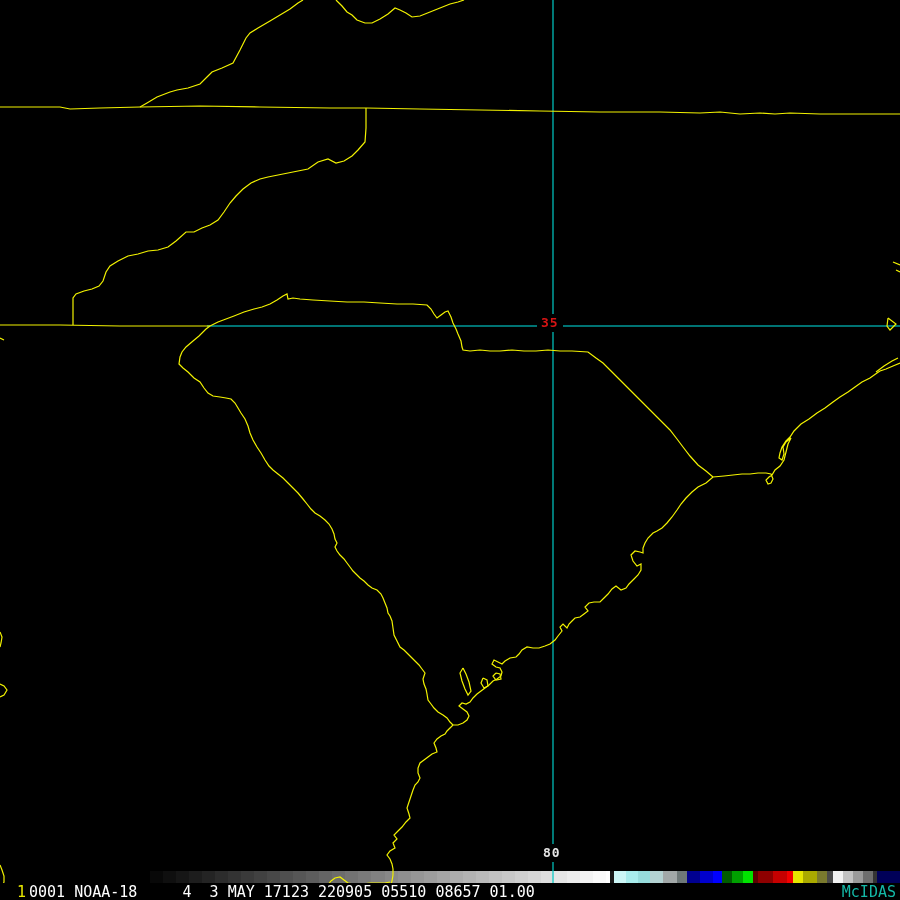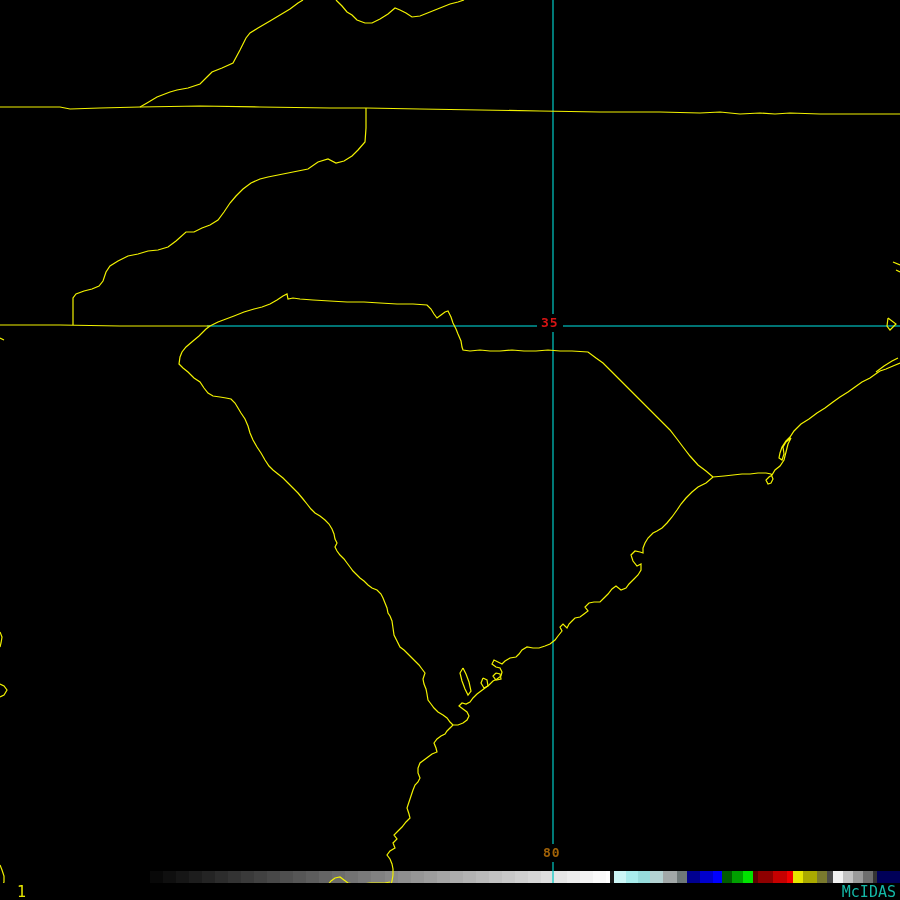--- a/index.html
+++ b/index.html
@@ -104,18 +104,19 @@
       <polyline points="0,632 2,637 1,643 0,647" fill="none" stroke="#f2f200" stroke-width="1.2"></polyline>
       <polyline points="0,684 4,686 7,690 4,695 0,697" fill="none" stroke="#f2f200" stroke-width="1.2"></polyline>
       <polyline points="0,338 4,340" fill="none" stroke="#f2f200" stroke-width="1.2"></polyline>
       <polyline points="0,865 2,870 4,876 4,882 2,888 0,891" fill="none" stroke="#f2f200" stroke-width="1.2"></polyline>
       <polyline points="327,886 331,881 335,878 340,877 344,880 348,883 354,884 362,884 370,883 378,883 385,883 390,882" fill="none" stroke="#f2f200" stroke-width="1.2"></polyline>
       <polyline points="463,668 460,673 462,681 465,689 468,695 471,691 469,682 466,674 463,668" fill="none" stroke="#f2f200" stroke-width="1.2"></polyline>
       <polyline points="483,678 481,683 484,688 488,686 487,680 483,678" fill="none" stroke="#f2f200" stroke-width="1.2"></polyline>
       <polyline points="496,673 493,676 496,680 501,679 500,674 496,673" fill="none" stroke="#f2f200" stroke-width="1.2"></polyline>
     </svg>
   <div class="geo-label" style="left: 537px; top: 314px; color: rgb(212, 20, 20);">35</div>
-  <div class="geo-label" style="left: 539px; top: 844px; color: #a16207;">80</div>
+  <div class="geo-label" style="left: 539px; top: 844px; color: #e5e5e5;">80</div>
   <div class="statusbar" style="background: rgb(0, 0, 0);">
     <span class="frame-num" style="color: rgb(232, 232, 0);">1</span>
+    <span class="info-text" style="color: rgb(255, 255, 255);">0001 NOAA-18     4  3 MAY 17123 220905 05510 08657 01.00</span>
     <span class="brand" style="color: #14b8a6;">McIDAS</span>
   </div>
 </div>
 
 </body></html>

